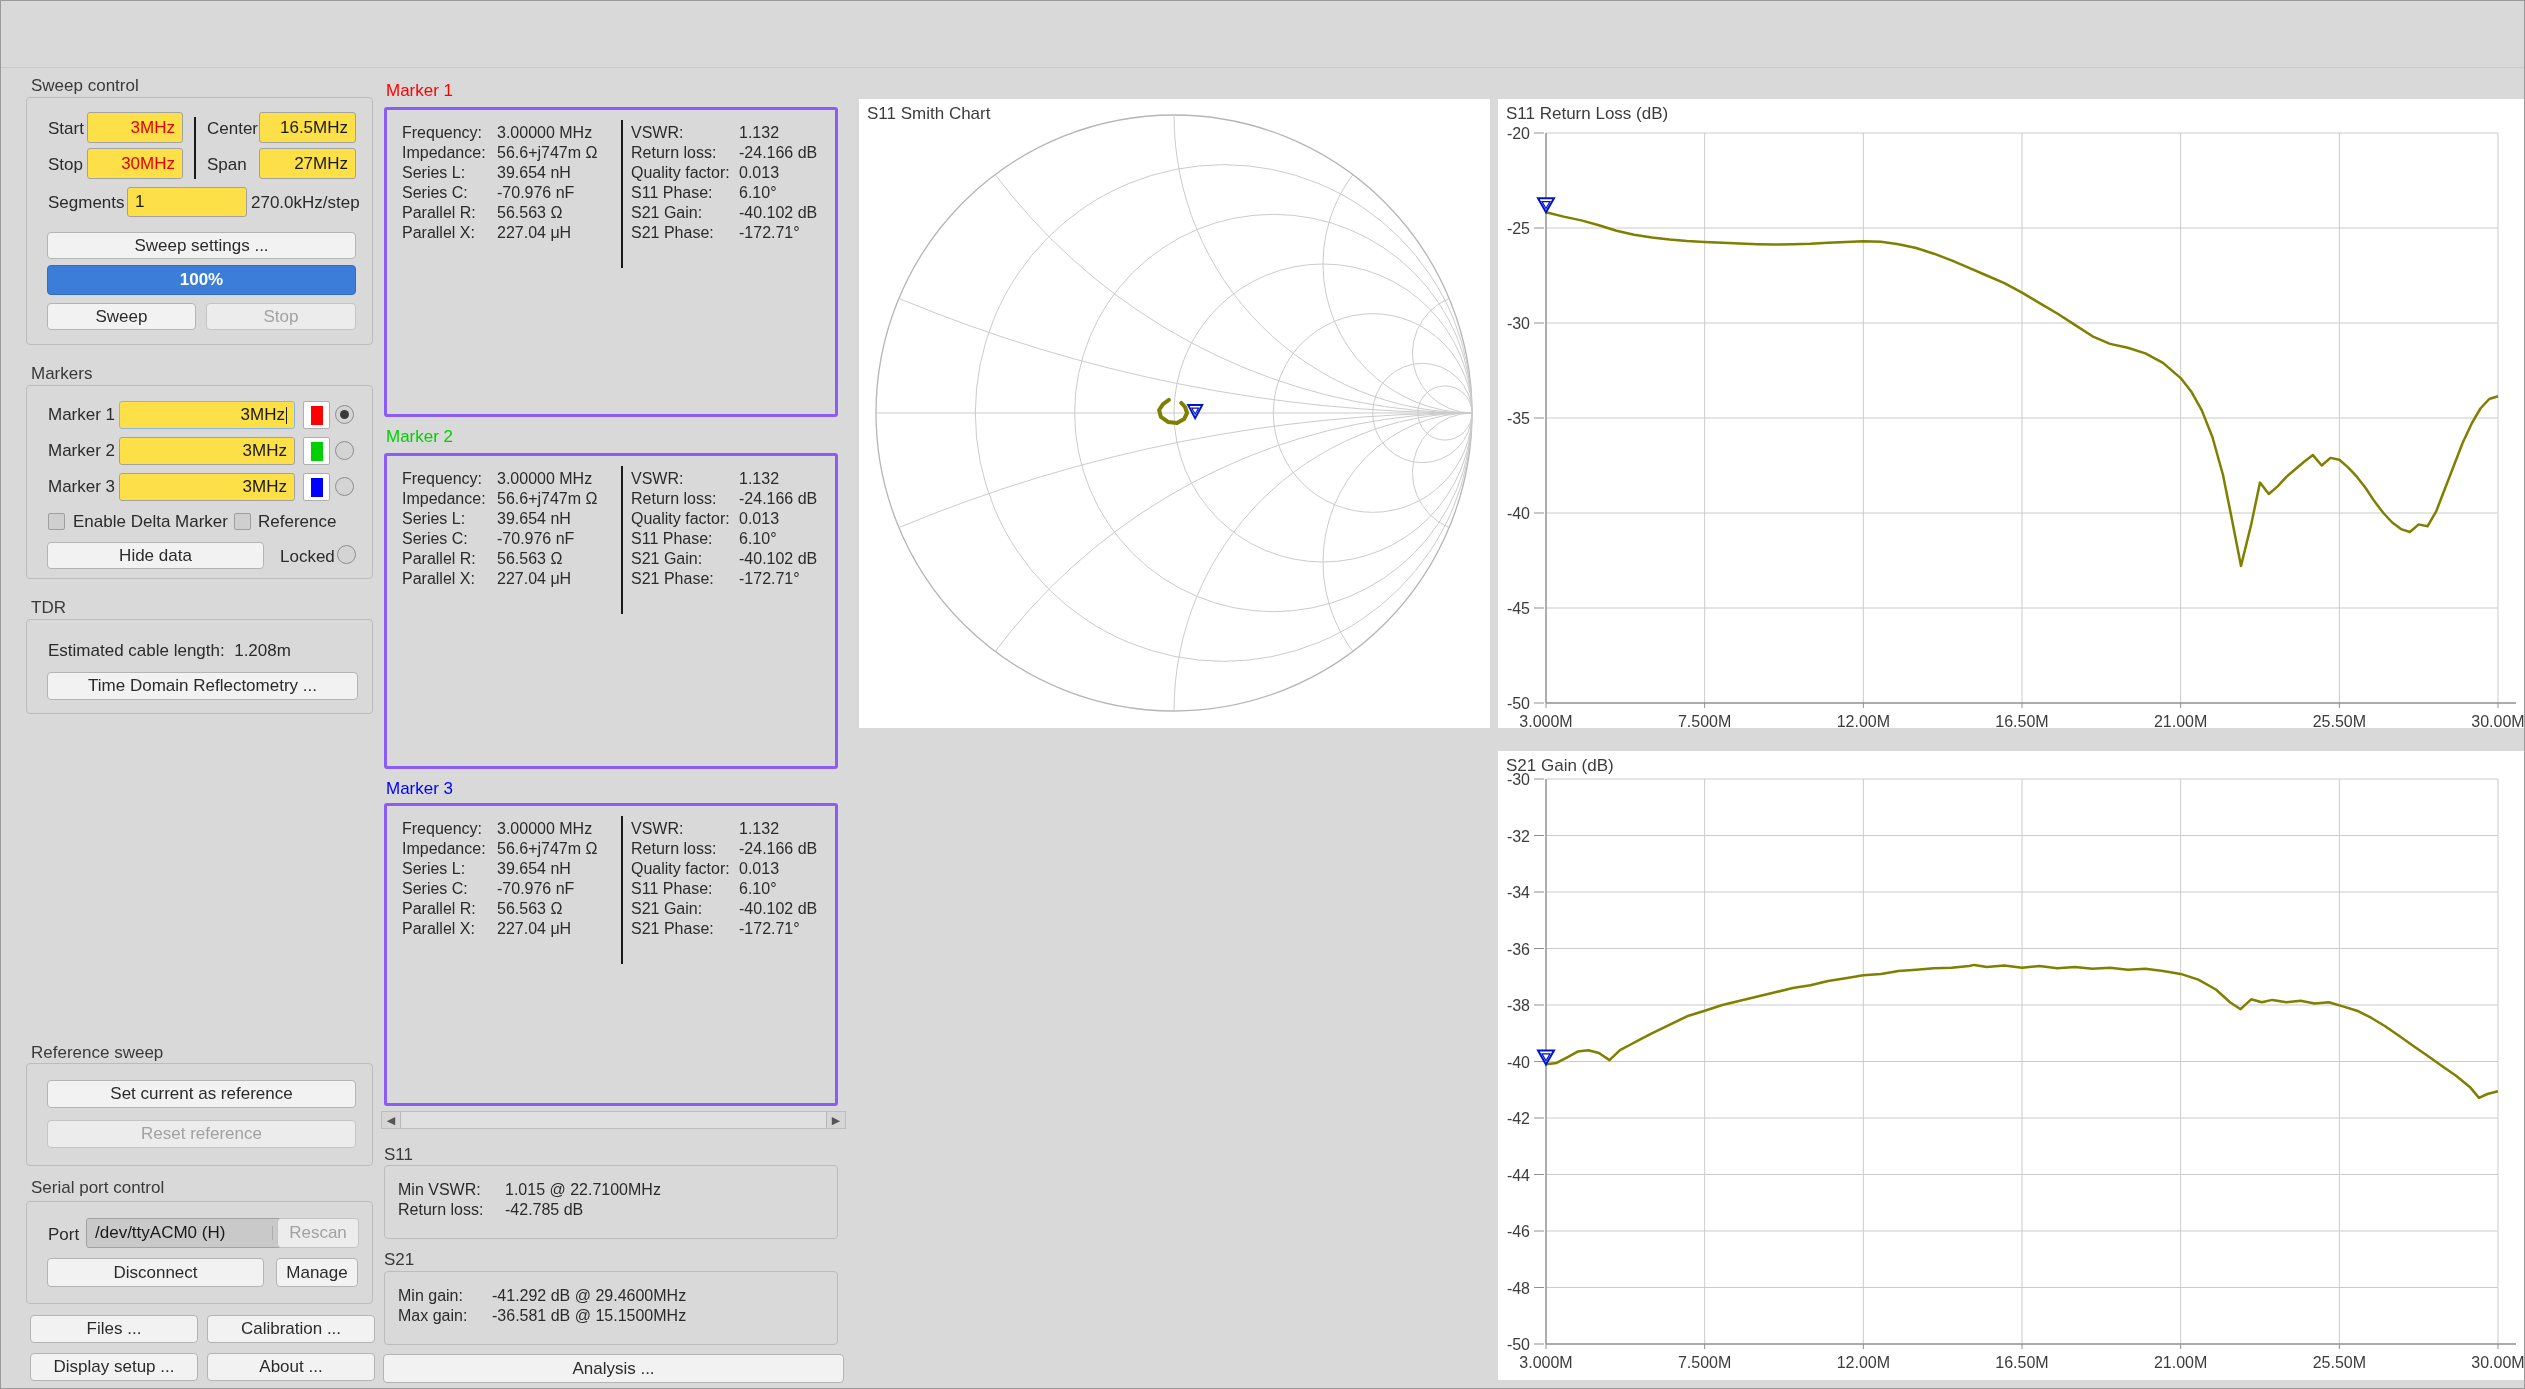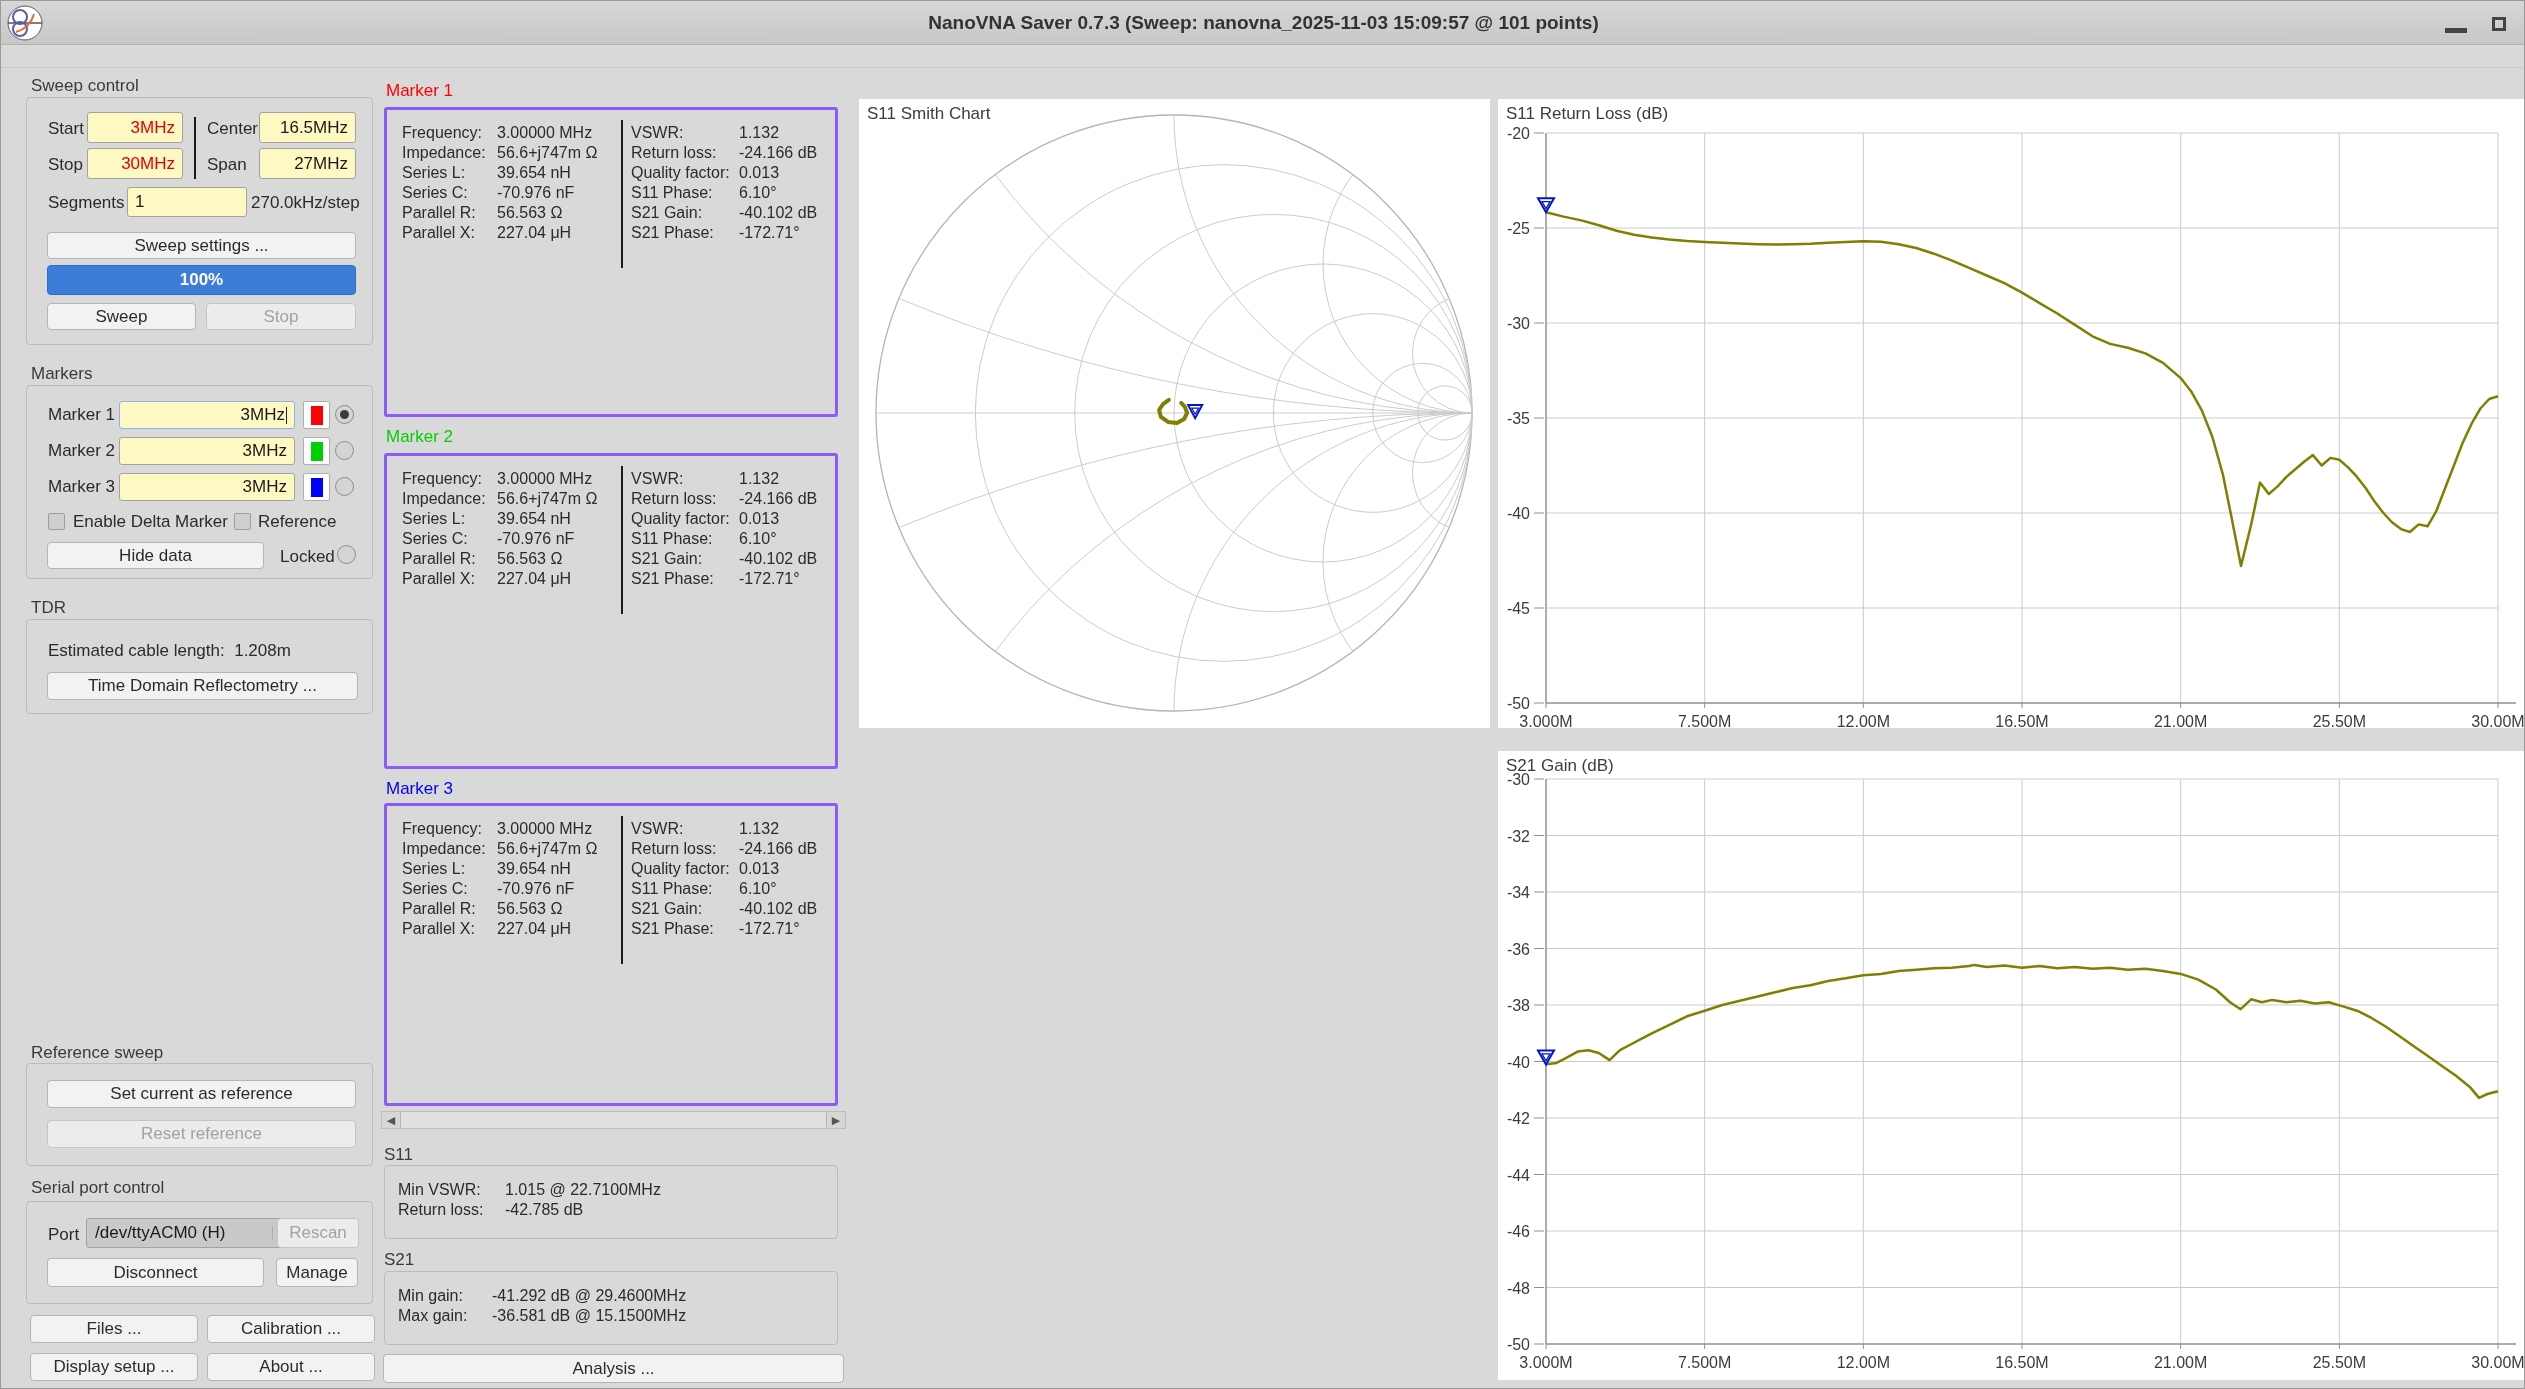--- a/index.html
+++ b/index.html
@@ -9,21 +9,21 @@
     background:linear-gradient(#d7d7d7,#c7c7c7);border-bottom:1px solid #b2b2b2;}
   .title-text{position:absolute;left:0;right:0;top:11px;text-align:center;font-size:19px;font-weight:bold;color:#333;}
   .win-btn{position:absolute;top:10px;width:26px;height:26px;display:flex;align-items:center;justify-content:center;}
   .min-glyph{width:22px;height:5px;background:#444;margin-top:12px;}
   .max-glyph{width:14px;height:14px;border:3px solid #444;}
   .topline{position:absolute;left:0;top:66px;width:2525px;height:1px;background:#c9c9c9;}
 
   .grplabel{position:absolute;font-size:17px;color:#3a3a3a;}
   .grp{position:absolute;border:1px solid #bcbcbc;border-radius:4px;}
   .lbl{position:absolute;font-size:17px;color:#2b2b2b;white-space:nowrap;}
-  .field{position:absolute;background:#fef9c3;border:1px solid #a2a2a2;border-radius:3px;
+  .field{position:absolute;background:#fde047;border:1px solid #a2a2a2;border-radius:3px;
     font-size:17px;color:#1a1a1a;display:flex;align-items:center;justify-content:flex-end;padding:0 7px;}
   .field.red{color:#e60000;}
   .field.left{justify-content:flex-start;}
   .field.focus{border:1px solid #8ab4e8;}
   .caret{display:inline-block;width:1px;height:17px;background:#222;margin-left:1px;}
   .btn{position:absolute;background:#f2f2f2;border:1px solid #b4b4b4;border-radius:4px;font-size:17px;color:#2b2b2b;
     display:flex;align-items:center;justify-content:center;white-space:nowrap;}
   .btn.disabled{color:#a2a2a2;background:#ececec;border-color:#c4c4c4;}
   .progress{position:absolute;background:#3b7dd8;border:1px solid #2f6ec4;border-radius:4px;color:#fff;
     font-size:17px;font-weight:bold;display:flex;align-items:center;justify-content:center;}
@@ -47,37 +47,20 @@
   svg{position:absolute;left:0;top:0;}
   .combo{position:absolute;background:#c9c9c9;border:1px solid #a2a2a2;border-radius:3px;display:flex;align-items:center;}
   .combo .ctext{flex:1;font-size:17px;color:#1a1a1a;padding-left:8px;white-space:nowrap;overflow:hidden;}
   .combo .carrow{width:26px;text-align:center;font-size:12px;color:#444;border-left:1px solid #adadad;}
 </style>
 </head>
 <body>
 
 <div class="app">
 
-  <div class="titlebar">
-    <svg width="38" height="38" style="left:5px;top:3px;">
-      <circle cx="19" cy="19" r="17" fill="#ffffff" stroke="#9a9a9a"></circle>
-      <circle cx="19" cy="19" r="17" fill="none" stroke="#777"></circle>
-      <line x1="2" y1="19" x2="36" y2="19" stroke="#555" stroke-width="1.5"></line>
-      <circle cx="14" cy="13" r="7" fill="none" stroke="#5b5ea6" stroke-width="2"></circle>
-      <circle cx="14" cy="25" r="7" fill="none" stroke="#5b5ea6" stroke-width="2"></circle>
-      <path d="M 10 28 Q 24 24 28 10" fill="none" stroke="#e66a28" stroke-width="2"></path>
-    </svg>
-    <div class="title-text">NanoVNA Saver 0.7.3 (Sweep: nanovna_2025-11-03 15:09:57 @ 101 points)</div>
-    <div class="win-btn" style="left:2442px;">
-        <div class="min-glyph"></div>
-      </div>
-    <div class="win-btn" style="left:2485px;">
-        <div class="max-glyph"></div>
-      </div>
-  </div>
   <div class="topline"></div>
 
   <div class="grplabel" style="left:30px;top:75px;">Sweep control</div>
   <div class="grp" style="left:25px;top:96px;width:347px;height:248px;"></div>
   <div class="lbl" style="left:47px;top:118px;">Start</div>
   <div class="field red" style="left:86px;top:111px;width:96px;height:31px;">3MHz</div>
   <div class="vsep" style="left:193px;top:116px;height:62px;"></div>
   <div class="lbl" style="left:206px;top:118px;">Center</div>
   <div class="field" style="left:258px;top:111px;width:97px;height:31px;">16.5MHz</div>
   <div class="lbl" style="left:47px;top:154px;">Stop</div>

